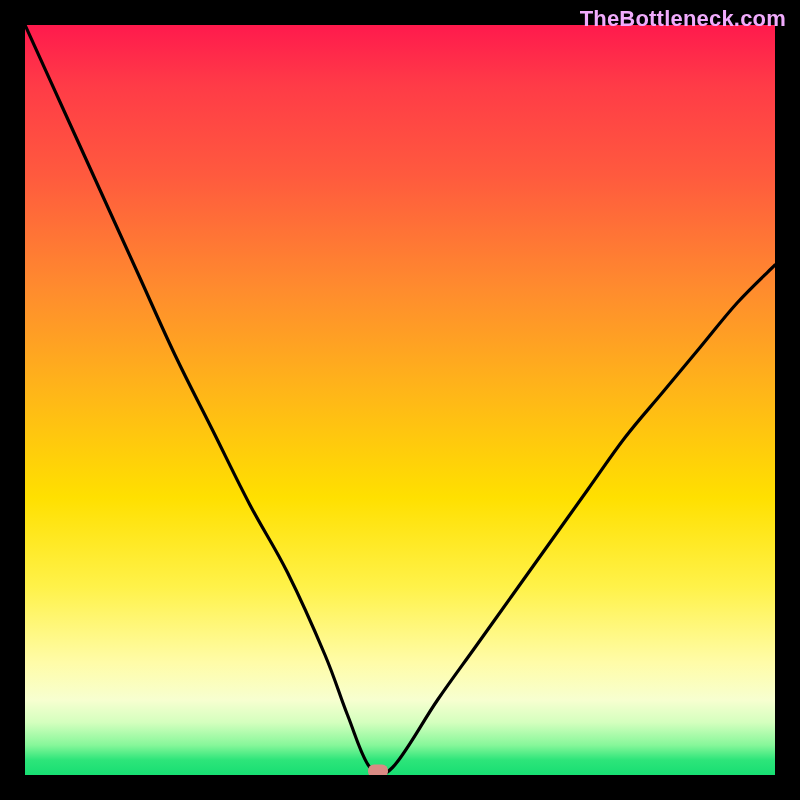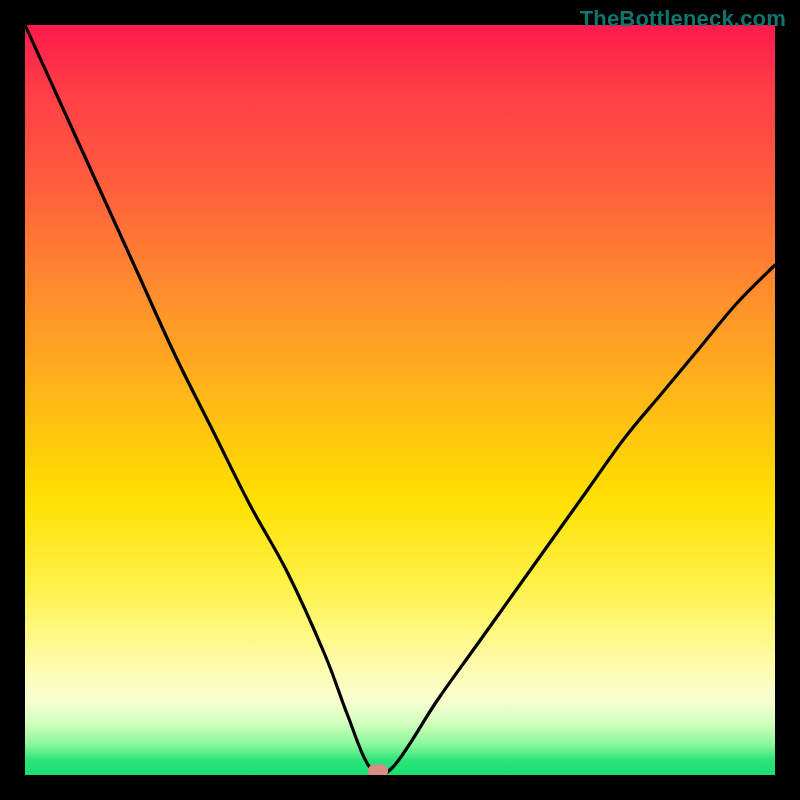--- a/index.html
+++ b/index.html
@@ -10,21 +10,21 @@
     height: 800px;
     background: #000;
   }
   .watermark {
     position: absolute;
     top: 6px;
     right: 14px;
     font-family: Arial, Helvetica, sans-serif;
     font-size: 22px;
     font-weight: 600;
-    color: #0f766e;
+    color: #f0abfc;
     letter-spacing: 0.2px;
     z-index: 4;
   }
   .plot {
     position: absolute;
     left: 25px;
     top: 25px;
     width: 750px;
     height: 750px;
     overflow: hidden;

